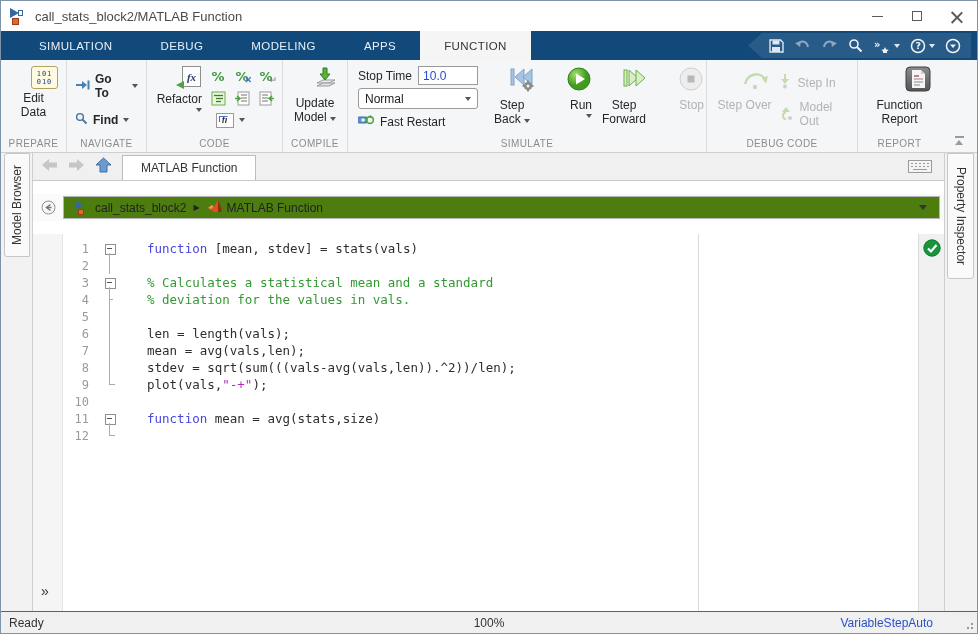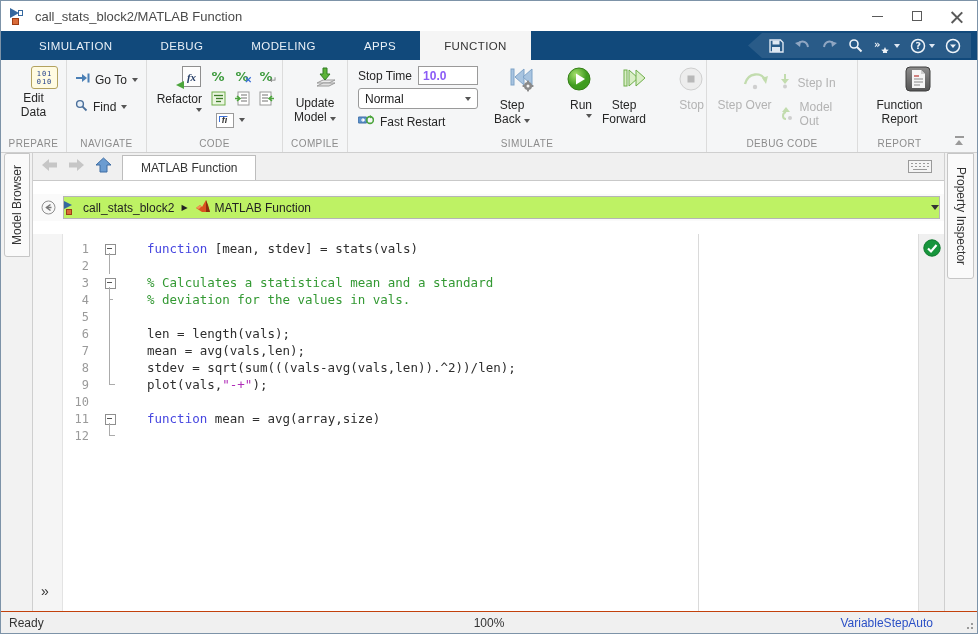--- a/index.html
+++ b/index.html
@@ -51,21 +51,21 @@
   .bigbtn { display:flex; flex-direction:column; align-items:flex-end; gap:2px; padding:3px 4px; cursor:default; }
   .bigbtn .lbl { font-size:12px; color:#262626; text-align:center; line-height:1.2; }
   .bigbtn.disabled .lbl { color:#b3b3b3; }
   .caret { width:0; height:0; border-left:3.5px solid transparent; border-right:3.5px solid transparent; border-top:4px solid #555; display:inline-block; }
 
   .editdata-icon { width:27px; height:23px; border:1px solid #b3a25f; background:#fffbe2; border-radius:3px;
     display:flex; flex-direction:column; align-items:center; justify-content:center;
     font-family:"DejaVu Sans Mono", monospace; font-size:7px; line-height:8px; color:#1f3e8c; letter-spacing:1px; }
 
   .navrow { display:flex; align-items:center; gap:5px; font-size:12px; color:#262626; padding:3px 4px; cursor:default; }
-  .navcol { display:flex; flex-direction:column; gap:6px; padding-top:6px; }
+  .navcol { display:flex; flex-direction:column; gap:6px; padding-top:6px;font-weight:bold; }
 
   .code-grid { display:grid; grid-template-columns:24px 24px 24px; grid-auto-rows:22px; align-items:center; justify-items:center; margin-top:2px; }
   .mini { width:20px; height:18px; display:flex; align-items:center; justify-content:center; position:relative; cursor:default; }
   .pct { color:#3f9b3f; font-weight:bold; font-size:13px; font-family:"DejaVu Sans", sans-serif; }
   .pct-x::after { content:"✕"; position:absolute; right:0px; bottom:0px; font-size:9px; font-weight:bold; color:#3a6fd8; }
   .pct-wrap::after { content:"↵"; position:absolute; right:-1px; bottom:0px; font-size:9px; color:#777; }
   .firow { display:flex; align-items:center; gap:5px;font-weight:bold; }
   .fi-icon { width:18px; height:15px; border:1px solid #9a9a9a; background:#fff; font-size:9px; font-style:italic; color:#333;
     display:flex; align-items:flex-end; justify-content:center; line-height:13px; position:relative; }
   .fi-icon::before { content:""; position:absolute; left:2px; top:2px; width:7px; height:5px;
@@ -76,21 +76,21 @@
     font-size:11px; font-style:italic; font-weight:bold; color:#243b64; display:flex; align-items:center; justify-content:center;
     font-family:"Liberation Serif", serif; }
   .refactor-icon .garr { position:absolute; left:0; bottom:1px; width:0; height:0;
     border-right:8px solid #4ca53c; border-top:4px solid transparent; border-bottom:4px solid transparent; }
 
   
   .sim-left { display:flex; flex-direction:column; gap:3px; padding:3px 6px 0 6px; width:146px; }
   .stoptime-row { display:flex; align-items:center; gap:6px; }
   .stoptime-row .lab { font-size:12px; color:#262626; white-space:nowrap; }
   .stoptime-input { width:60px; height:19px; border:1px solid #9a9a9a; background:#fff; font-size:12px; padding:0 4px;
-    font-family:"Liberation Sans", sans-serif; color:#8b5cf6;font-weight:bold; }
+    font-family:"Liberation Sans", sans-serif; color:#1d4ed8; }
   .mode-select { height:21px; border:1px solid #9a9a9a; border-radius:3px; background:#fff; display:flex; align-items:center;
     font-size:12px; color:#222; padding:0 6px; justify-content:space-between; cursor:default; }
   .fastrestart { display:flex; align-items:center; gap:6px; font-size:12px; color:#262626; padding-top:2px; cursor:default; }
   .simbtns { display:flex; align-items:flex-start; }
   .simbtns .bigbtn { width:56px; }
 
   
   .dbg-wrap { display:flex; align-items:flex-start; gap:2px; padding-top:2px; }
   .dbg-col { display:flex; flex-direction:column; gap:8px; padding-top:8px; }
   .dbg-row { display:flex; align-items:center; gap:6px; font-size:12px; color:#b3b3b3; cursor:default; }
@@ -116,21 +116,21 @@
   .doc-row { height:28px; background:#f0f0f0; border-bottom:1px solid #c9c9c9; display:flex; align-items:stretch; flex:none; }
   .doc-nav { display:flex; align-items:center; gap:10px; padding:0 10px 0 8px; }
   .doc-tab { margin-top:2px; background:#fff; border:1px solid #bdbdbd; border-bottom:none; padding:0 18px;
     display:flex; align-items:center; font-size:12px; color:#333; cursor:default; }
   .doc-spacer { flex:1; }
   .kbd-wrap { display:flex; align-items:center; padding-right:12px; }
 
   
   .crumb-row { height:27px; background:#fafafa; display:flex; align-items:center; flex:none; padding:0 4px 0 0; }
   .crumb-back { width:30px; display:flex; align-items:center; justify-content:center; flex:none; cursor:default; }
-  .crumb-field { flex:1; height:23px; background:#bef264; border:1px solid #b5b5b5; display:flex; align-items:center; padding:0 0; gap:5px; }
+  .crumb-field { flex:1; height:23px; background:#4d7c0f; border:1px solid #b5b5b5; display:flex; align-items:center; padding:0 12px; gap:5px; }
   .crumb-item { display:flex; align-items:center; gap:4px; font-size:12px; color:#222; cursor:default; }
   .crumb-sep { font-size:8px; color:#222; margin:0 2px; }
   .crumb-caret { margin-left:auto; width:0; height:0; border-left:4px solid transparent; border-right:4px solid transparent; border-top:5px solid #333; cursor:default; }
 
   
   .editor-zone { flex:1; display:flex; min-height:0; background:#fff; }
   .mini-gutter { width:30px; background:#f5f5f5; border-right:1px solid #e3e3e3; position:relative; flex:none; }
   .expand-btn { position:absolute; left:8px; bottom:12px; font-size:14px; color:#333; cursor:default; }
   .editor { flex:1; position:relative; overflow:hidden; font-family:"DejaVu Sans Mono", monospace; font-size:12.5px; }
   .limit-line { position:absolute; left:635px; top:0; bottom:0; border-left:1px solid #dadada; }
@@ -636,21 +636,21 @@
               <div class="code-row">
                 <span class="ln">10</span>
                 <span class="fold"></span>
                 <span class="code-text"></span>
               </div>
               <div class="code-row">
                 <span class="ln">11</span>
                 <span class="fold minus">
                   <span class="tail"></span>
                 </span>
-                <span class="code-text"><span class="tok-k">function</span><span class="tok-t"> mean = avg(array,size)</span></span>
+                <span class="code-text"><span class="tok-k">function</span><span class="tok-t"> mean = avg(stats,size)</span></span>
               </div>
               <div class="code-row">
                 <span class="ln">12</span>
                 <span class="fold end"></span>
               </div>
             </div>
         </div>
         <div class="indicator-col">
           <span>
             <svg width="18" height="18" viewBox="0 0 18 18">

